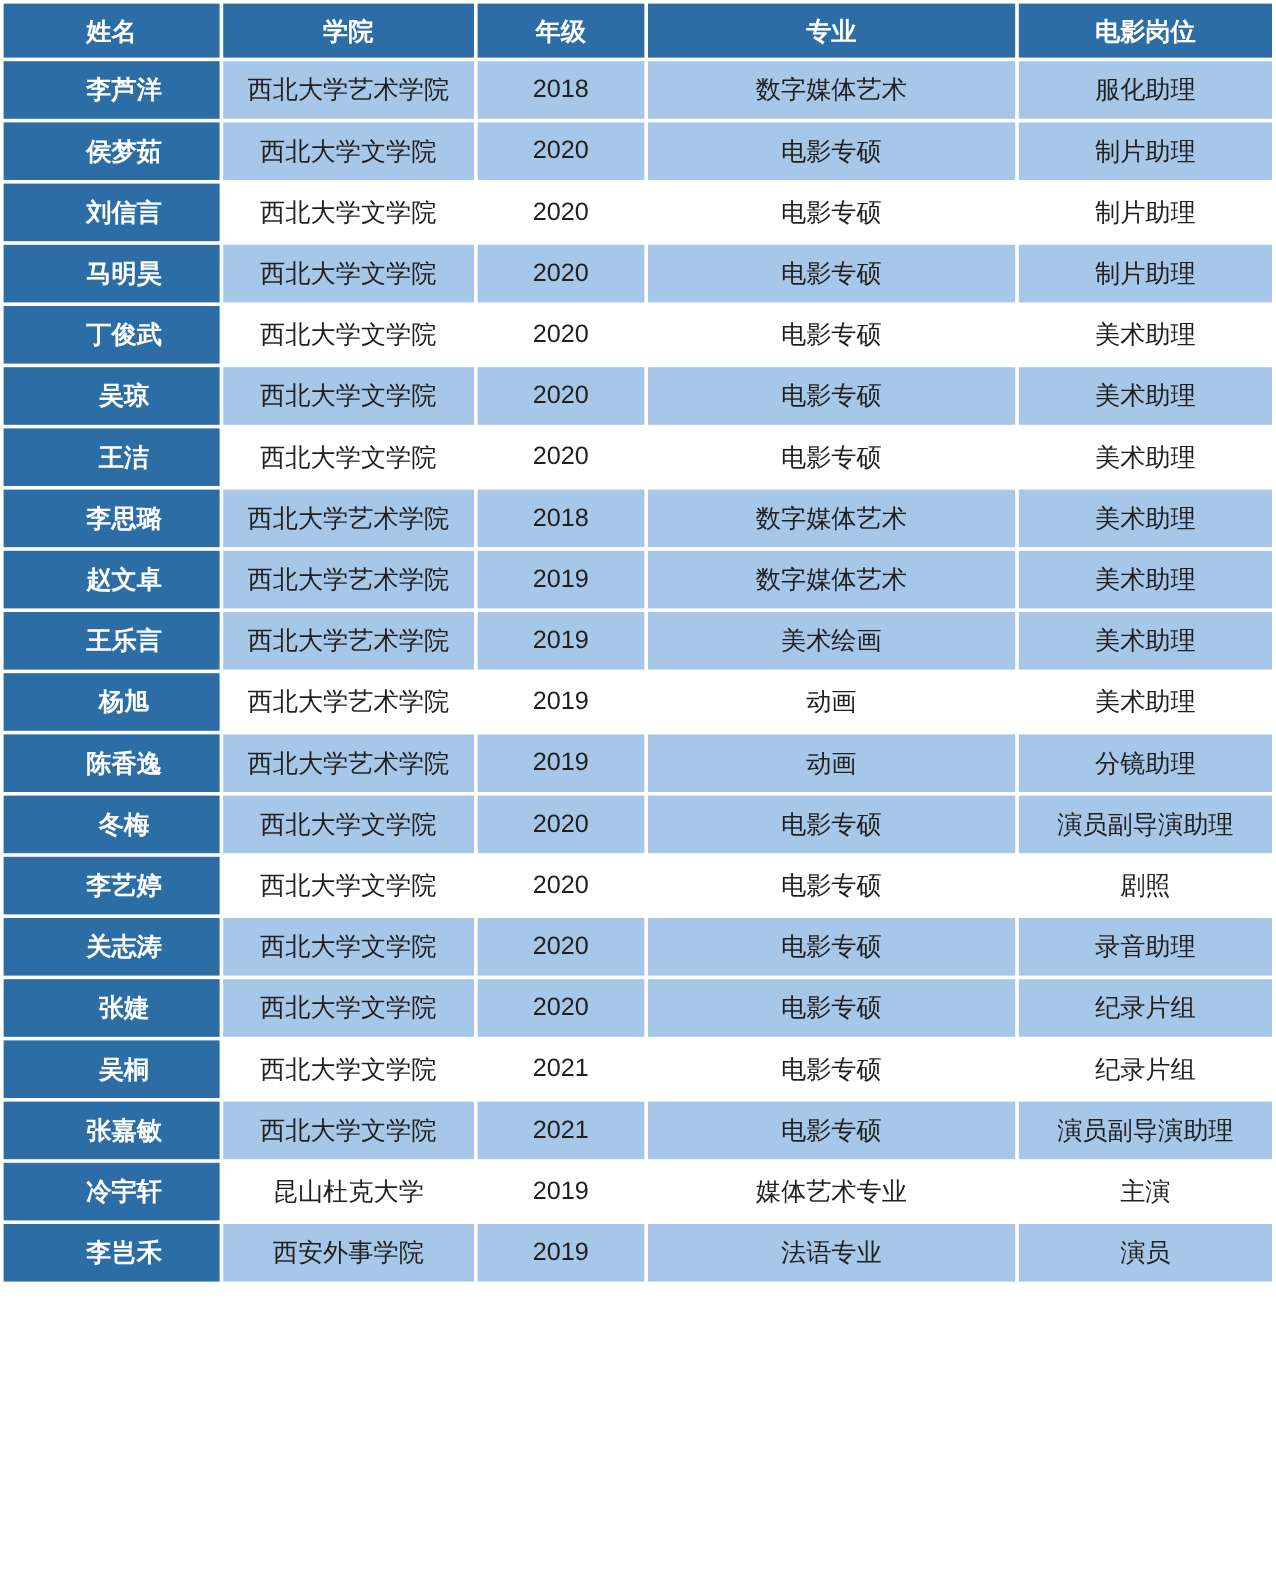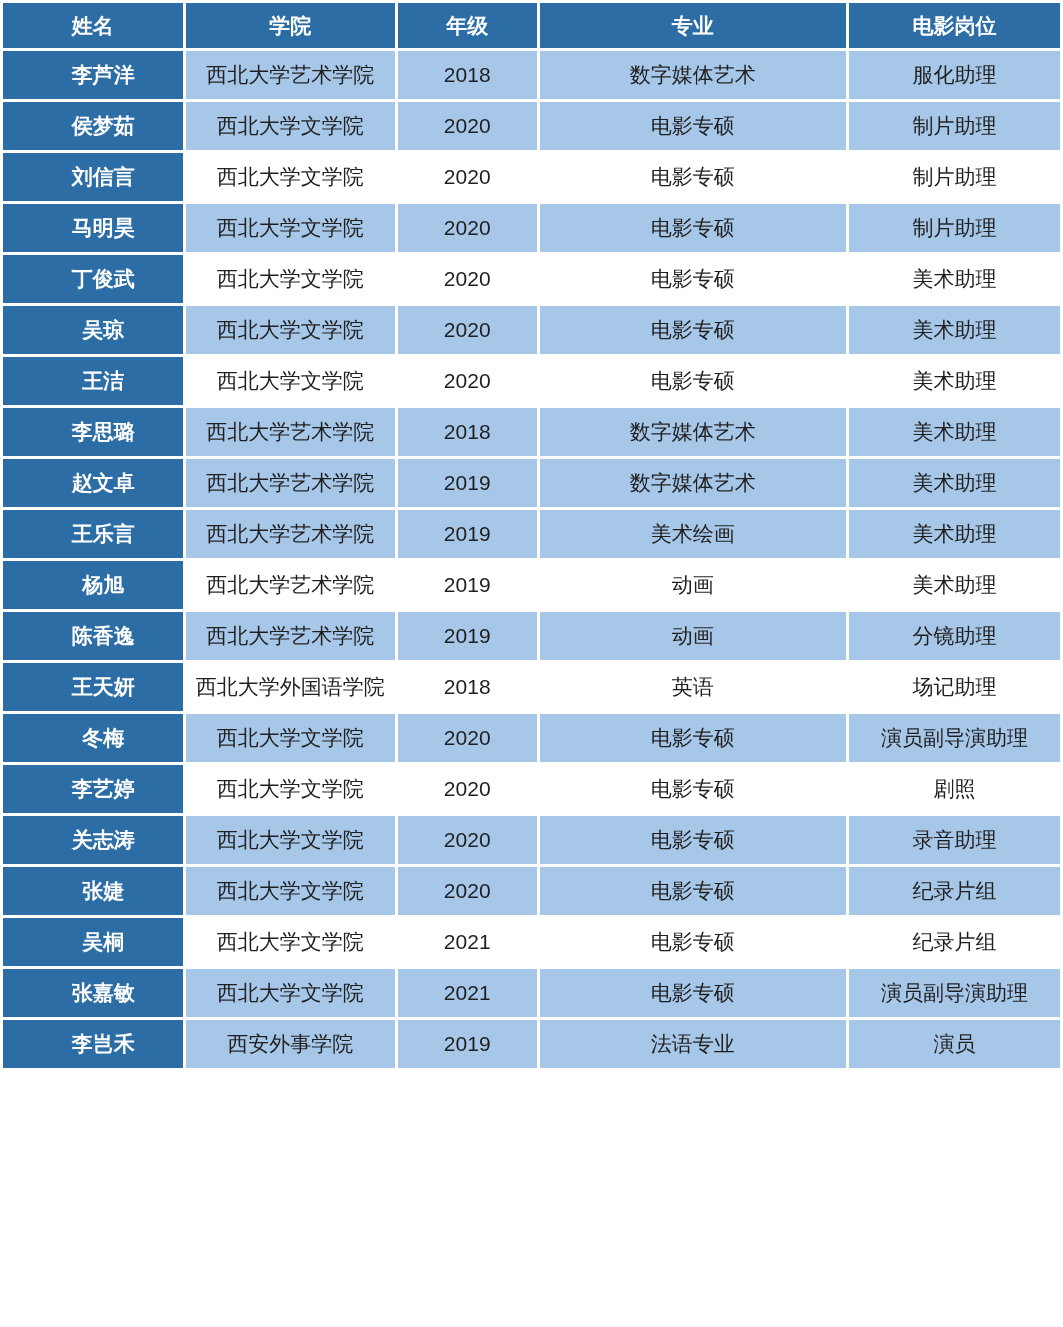--- a/index.html
+++ b/index.html
@@ -156,27 +156,20 @@
           <td class="major-cell">动画</td>
           <td class="position-cell">美术助理</td>
         </tr>
         <tr class="row-alt">
           <td class="name-cell">陈香逸</td>
           <td class="college-cell">西北大学艺术学院</td>
           <td class="grade-cell">2019</td>
           <td class="major-cell">动画</td>
           <td class="position-cell">分镜助理</td>
         </tr>
-        <tr class="row-plain">
-          <td class="name-cell">王天妍</td>
-          <td class="college-cell">西北大学外国语学院</td>
-          <td class="grade-cell">2018</td>
-          <td class="major-cell">英语</td>
-          <td class="position-cell">场记助理</td>
-        </tr>
         <tr class="row-alt">
           <td class="name-cell">冬梅</td>
           <td class="college-cell">西北大学文学院</td>
           <td class="grade-cell">2020</td>
           <td class="major-cell">电影专硕</td>
           <td class="position-cell">演员副导演助理</td>
         </tr>
         <tr class="row-plain">
           <td class="name-cell">李艺婷</td>
           <td class="college-cell">西北大学文学院</td>
@@ -204,20 +197,27 @@
           <td class="grade-cell">2021</td>
           <td class="major-cell">电影专硕</td>
           <td class="position-cell">纪录片组</td>
         </tr>
         <tr class="row-alt">
           <td class="name-cell">张嘉敏</td>
           <td class="college-cell">西北大学文学院</td>
           <td class="grade-cell">2021</td>
           <td class="major-cell">电影专硕</td>
           <td class="position-cell">演员副导演助理</td>
+        </tr>
+        <tr class="row-plain">
+          <td class="name-cell">冷宇轩</td>
+          <td class="college-cell">昆山杜克大学</td>
+          <td class="grade-cell">2019</td>
+          <td class="major-cell">媒体艺术专业</td>
+          <td class="position-cell">主演</td>
         </tr>
         <tr class="row-alt">
           <td class="name-cell">李岂禾</td>
           <td class="college-cell">西安外事学院</td>
           <td class="grade-cell">2019</td>
           <td class="major-cell">法语专业</td>
           <td class="position-cell">演员</td>
         </tr>
       </tbody>
   </table>

